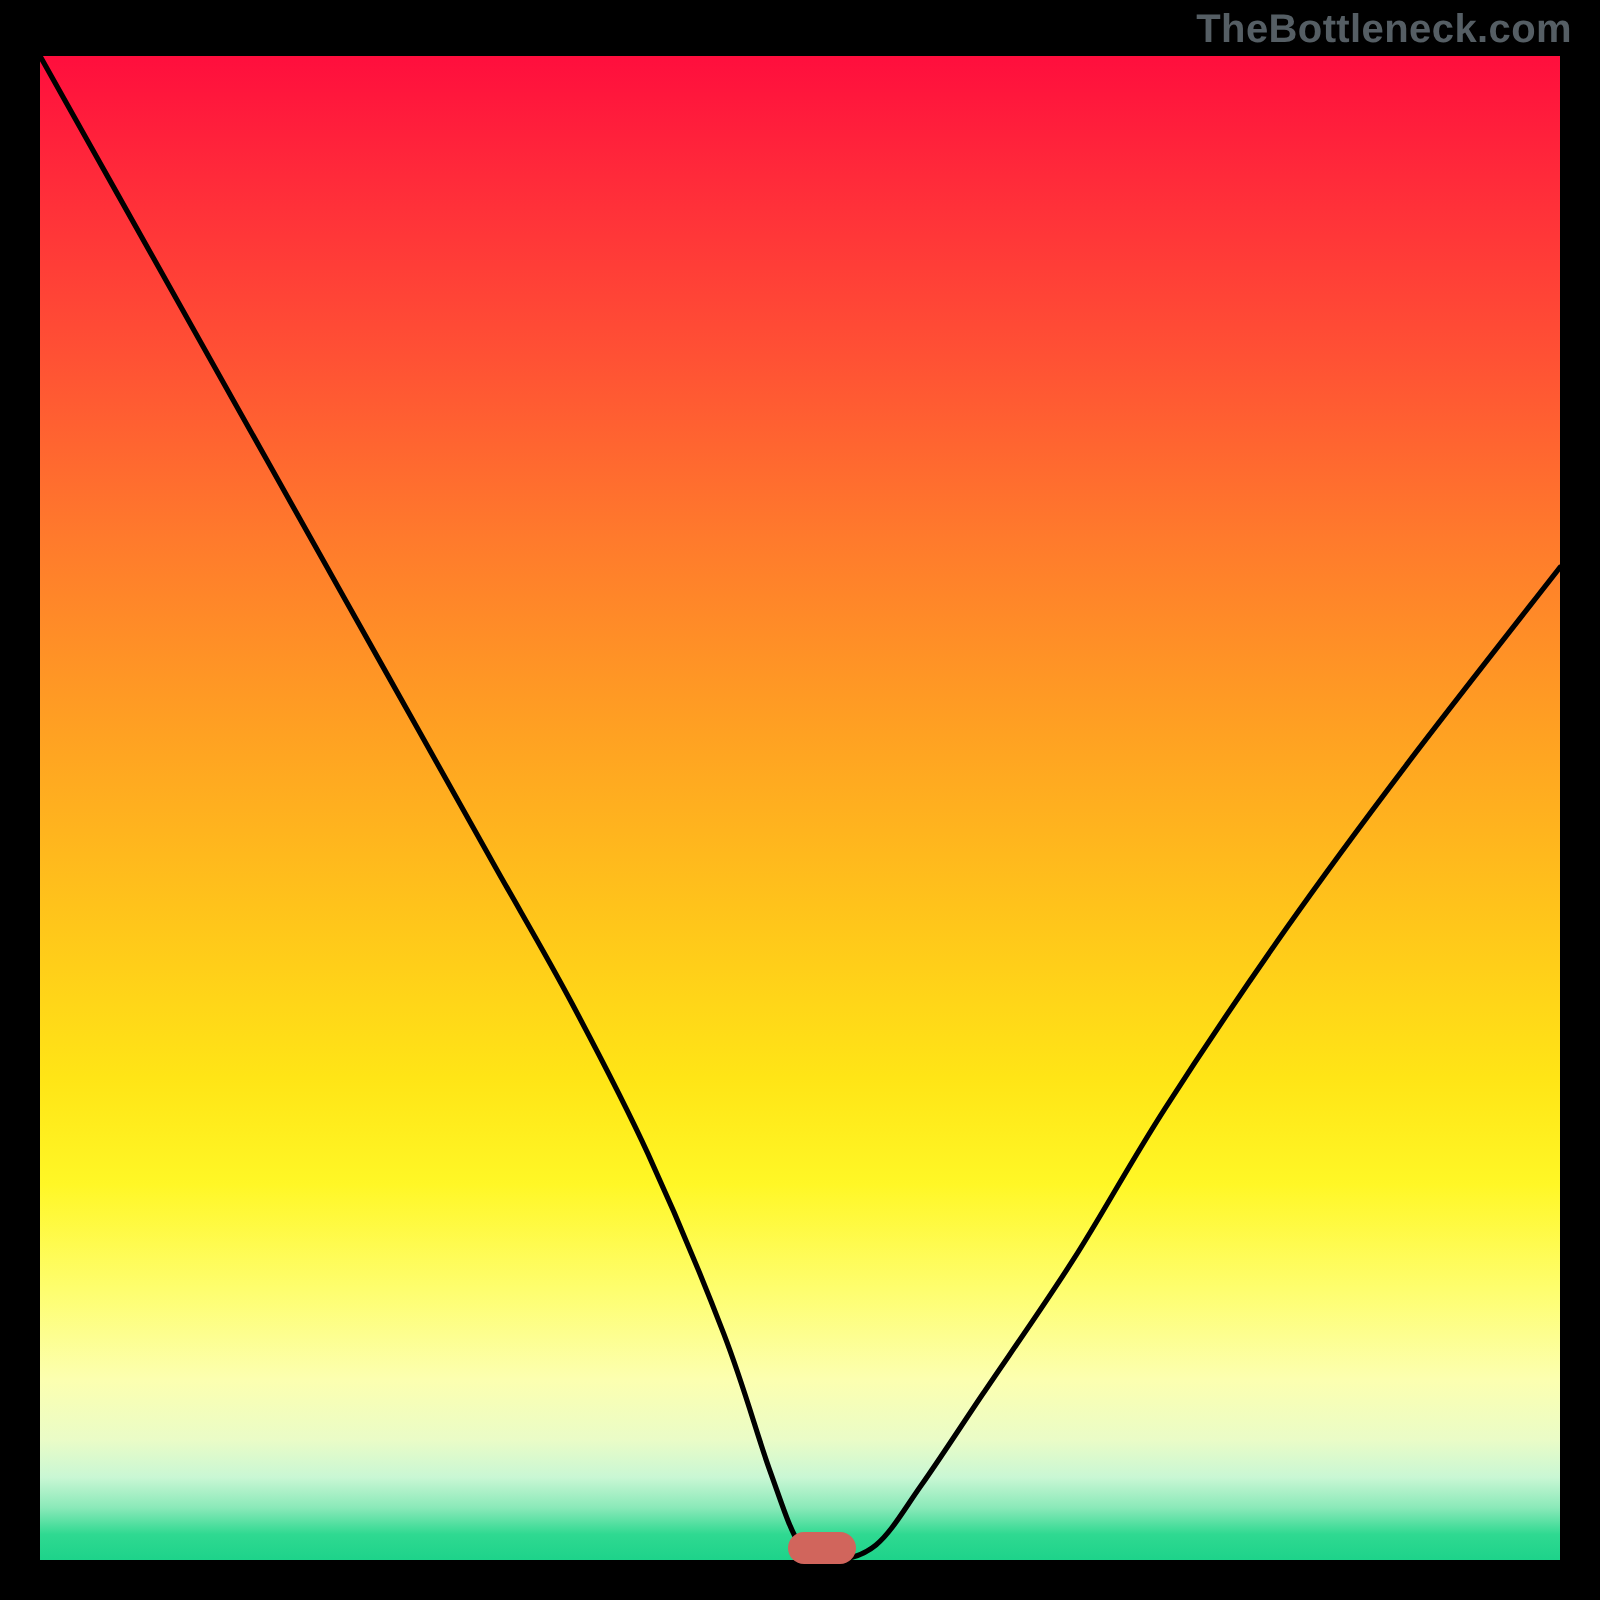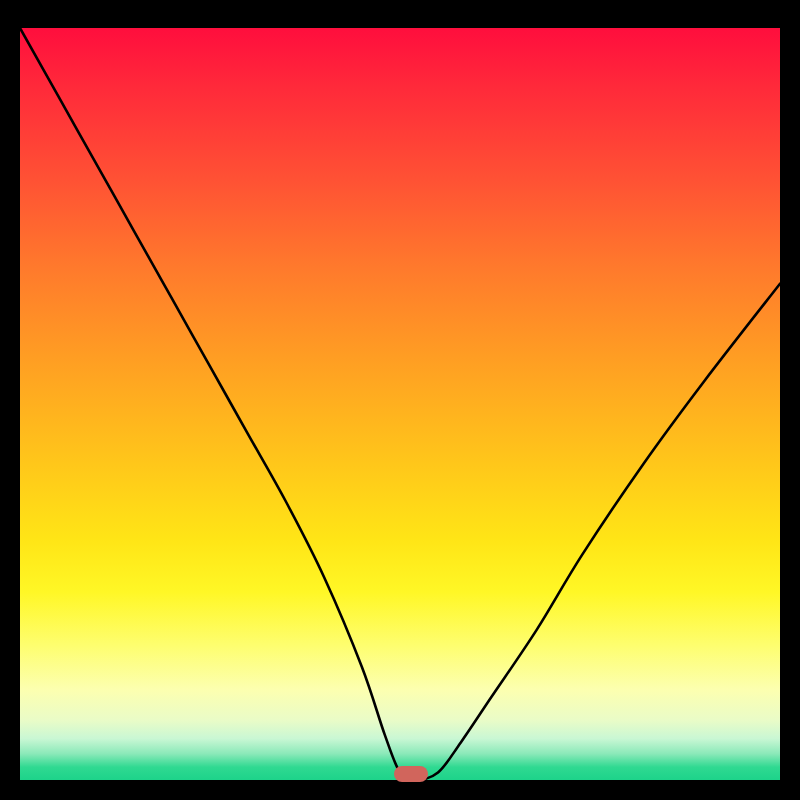--- a/index.html
+++ b/index.html
@@ -74,20 +74,21 @@
     border-radius: 8px;
     background: #d1655c;
     transform: translate(-50%, -50%);
     z-index: 3;
   }
 </style>
 </head>
 <body>
 
 <div class="frame">
+  <div class="watermark">TheBottleneck.com</div>
 
   <div class="plot-area">
     <svg viewBox="0 0 760 752" preserveAspectRatio="none">
       <path class="curve" d="M 0 0 C 6.333333333333333 11.279999999999992, 25.333333333333336 45.11999999999995, 38 67.67999999999995 C 50.666666666666664 90.23999999999995, 63.333333333333336 112.80000000000001, 76 135.36 C 88.66666666666667 157.92000000000002, 101.33333333333333 180.47999999999996, 114 203.03999999999996 C 126.66666666666667 225.59999999999997, 139.33333333333334 248.15999999999997, 152 270.71999999999997 C 164.66666666666666 293.28, 177.33333333333334 315.84, 190 338.4 C 202.66666666666666 360.96, 215.33333333333334 383.52, 228 406.08 C 240.66666666666666 428.64, 253.33333333333334 449.94666666666666, 266 473.76 C 278.6666666666667 497.5733333333333, 291.3333333333333 521.3866666666667, 304 548.96 C 316.6666666666667 576.5333333333334, 331.8666666666667 612.8800000000001, 342 639.2 C 352.1333333333333 665.52, 358.4666666666667 689.3333333333334, 364.8 706.88 C 371.1333333333333 724.4266666666666, 374.93333333333334 736.96, 380 744.48 C 385.06666666666666 752, 388.8666666666667 752, 395.2 752 C 401.5333333333333 752, 410.4000000000001 750.7466666666667, 418.00000000000006 744.48 C 425.6 738.2133333333334, 431.9333333333333 726.9333333333333, 440.79999999999995 714.4 C 449.66666666666663 701.8666666666667, 458.5333333333333 688.0799999999999, 471.2 669.28 C 483.8666666666667 650.48, 501.6000000000001 625.4133333333334, 516.8000000000001 601.6 C 532.0000000000001 577.7866666666666, 544.6666666666666 553.9733333333334, 562.4 526.4 C 580.1333333333333 498.82666666666665, 602.9333333333333 464.9866666666667, 623.1999999999999 436.16 C 643.4666666666666 407.33333333333337, 661.2 383.52, 684 353.44 C 706.8 323.36, 747.3333333333334 271.9733333333333, 760 255.67999999999995"></path>
     </svg>
     <div class="marker" style="left: 391.4px; top: 746px; background: rgb(209, 101, 92);"></div>
   </div>
 </div>
 
 </body></html>

